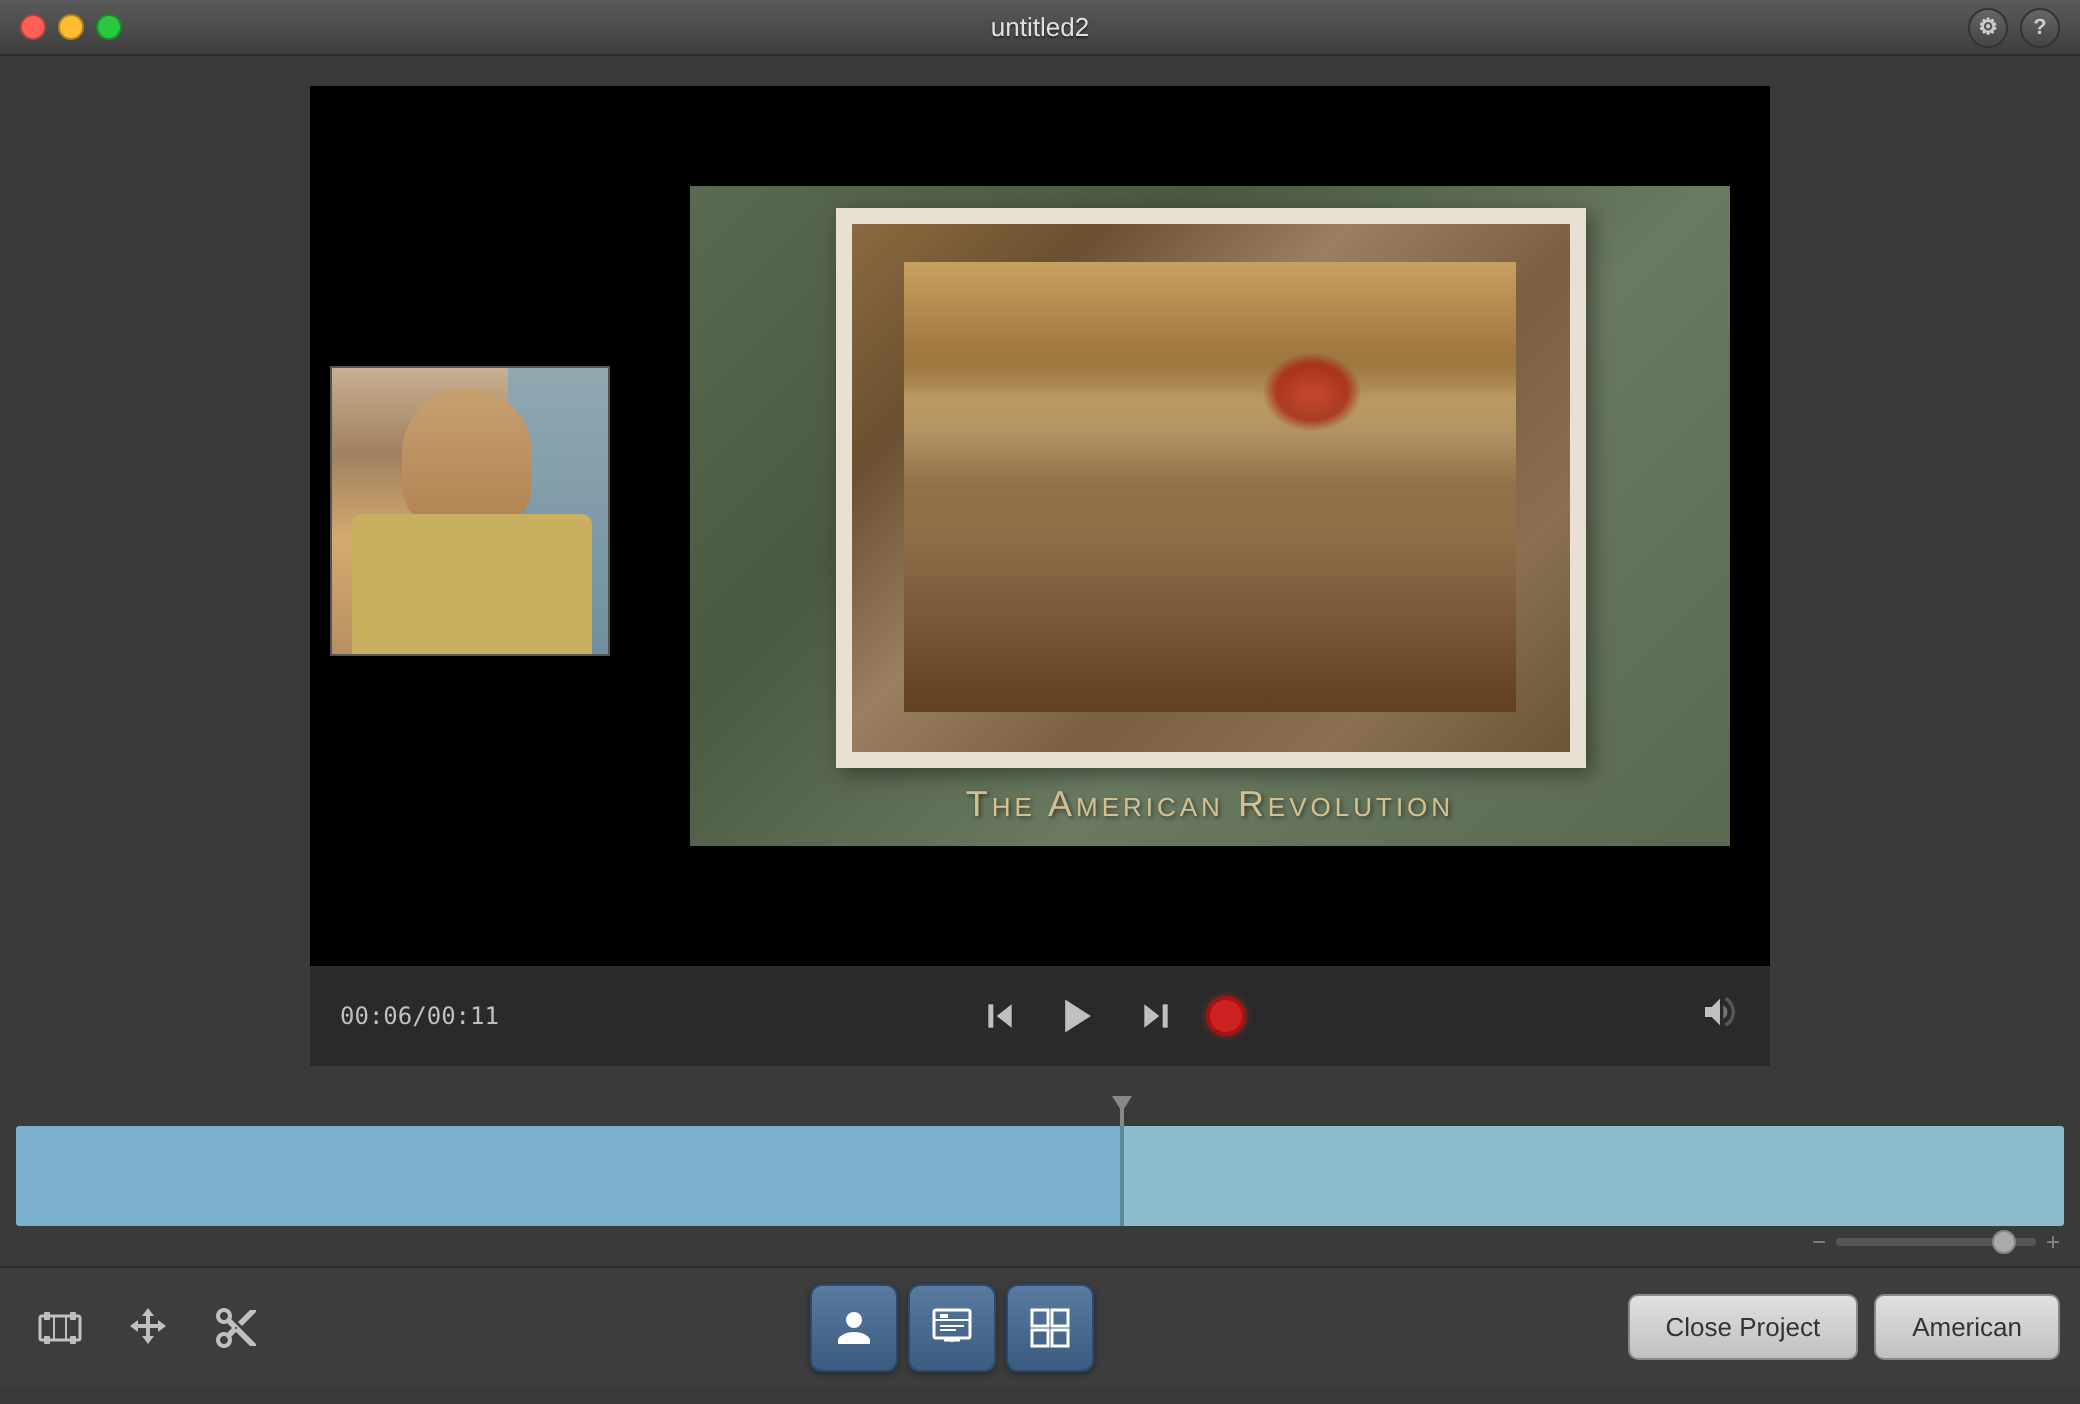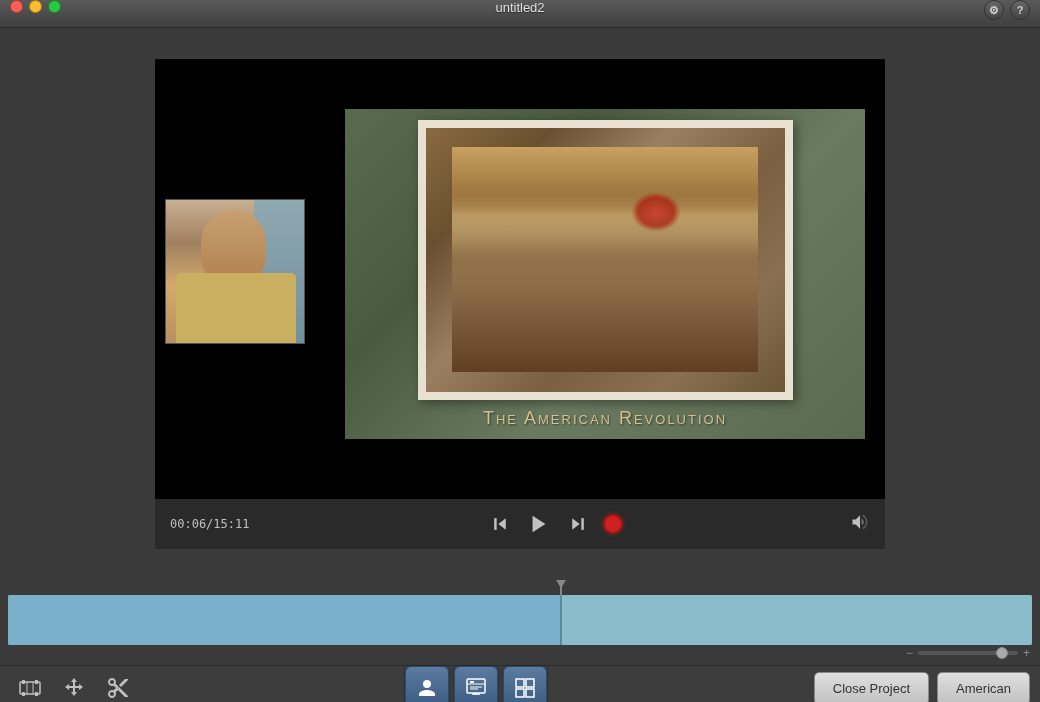--- a/index.html
+++ b/index.html
@@ -11,20 +11,21 @@
       overflow: hidden;
       position: relative;
     }
 
     
     .title-bar {
       width: 100%;
       height: 28px;
       background: linear-gradient(to bottom, #5a5a5a, #3f3f3f);
       display: flex;
+      align-items: center;
       justify-content: center;
       position: relative;
       border-bottom: 1px solid #2a2a2a;
     }
     .title-bar-buttons {
       position: absolute;
       left: 10px;
       display: flex;
       gap: 6px;
       align-items: center;
@@ -78,21 +79,21 @@
       background: #3a3a3a;
       flex-shrink: 0;
     }
     .video-container {
       background: #c4b5fd;
       width: 730px;
       height: 490px;
       position: relative;
       display: flex;
       flex-direction: column;
-      margin: 16px auto;
+      margin: 0 auto;
     }
     .video-display {
       flex: 1;
       background: #000;
       position: relative;
       overflow: hidden;
     }
 
     
     .webcam-overlay {
@@ -472,21 +473,21 @@
                 <div class="red-accent"></div>
                 <div class="painting-figures"></div>
               </div>
             </div>
           </div>
           <div class="slide-title">The American Revolution</div>
         </div>
       </div>
 
       <div class="video-controls">
-        <span class="time-display">00:06/15:11</span>
+        <span class="time-display">00:06/00:11</span>
         <div class="controls-center">
           <button class="ctrl-btn">
             <svg viewBox="0 0 24 24" width="20" height="20" fill="#c0c0c0">
               <polygon points="19,5 10,12 19,19"></polygon>
               <rect x="5" y="5" width="3" height="14"></rect>
             </svg>
           </button>
           <button class="ctrl-btn">
             <svg viewBox="0 0 24 24" width="22" height="22" fill="#c0c0c0">
               <polygon points="5,3 19,12 5,21"></polygon>

